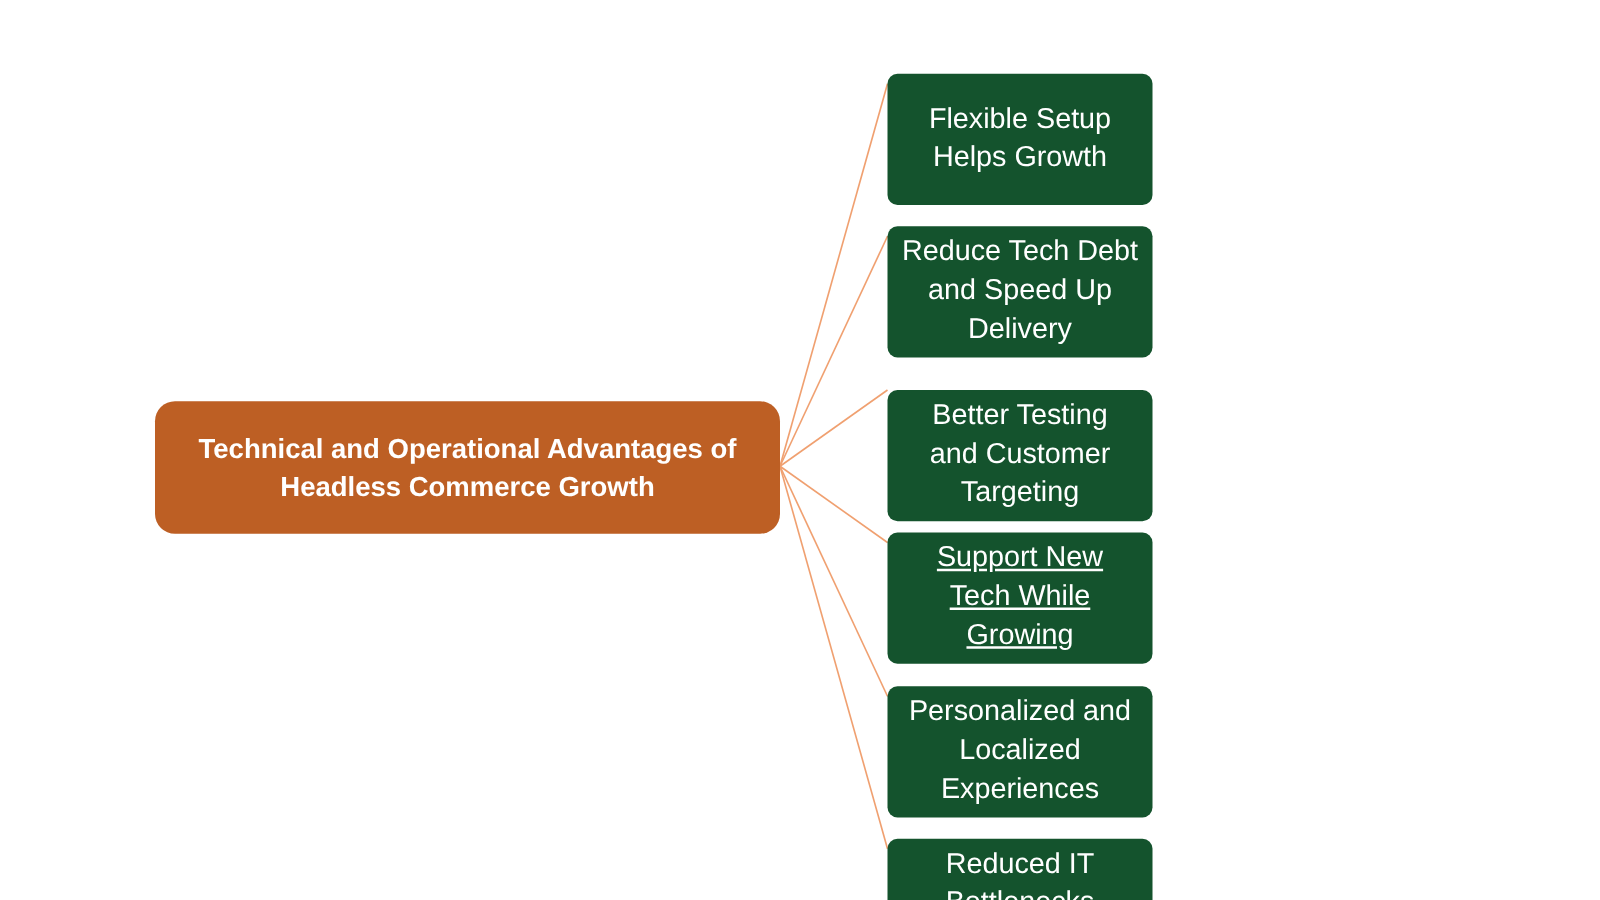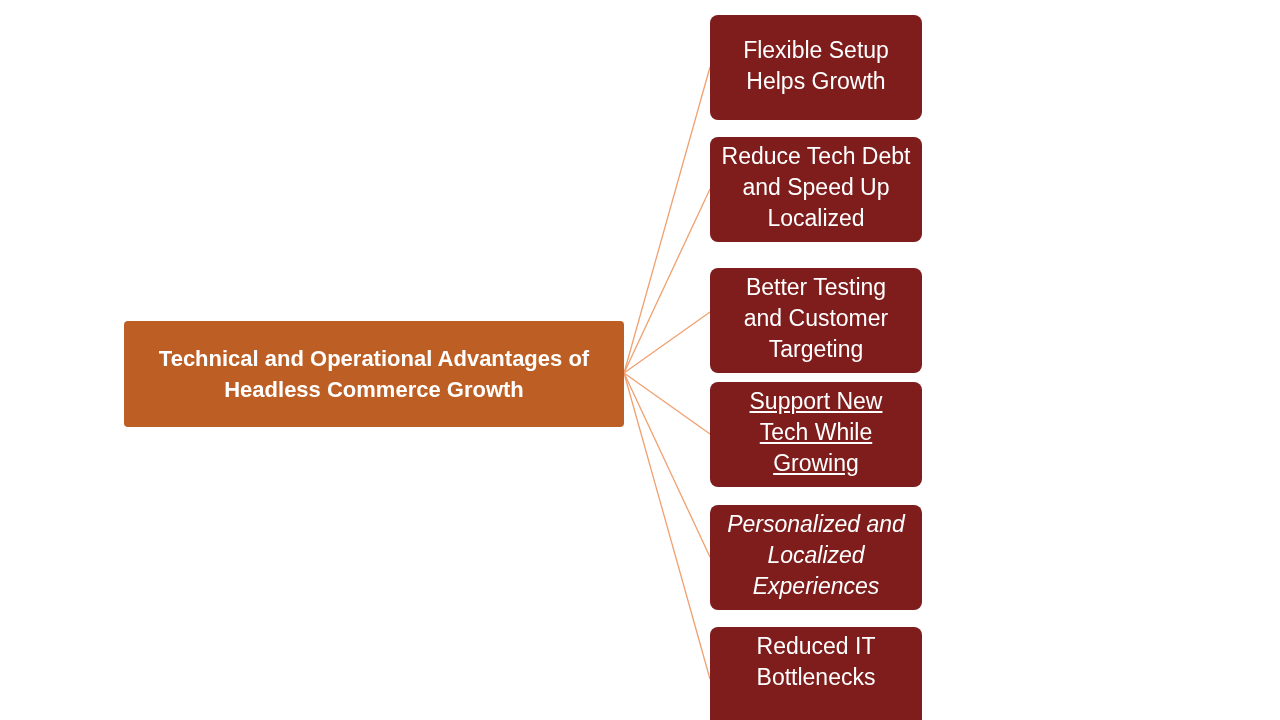--- a/index.html
+++ b/index.html
@@ -4,30 +4,31 @@
   <style>
     html, body { margin: 0; padding: 0; }
     body {
       width: 1280px; height: 720px; overflow: hidden;
       background: #ffffff; position: relative;
       font-family: "Liberation Sans", "DejaVu Sans", sans-serif;
     }
     #connectors { position: absolute; left: 0; top: 0; width: 1280px; height: 720px; }
     .root-node {
       position: absolute; left: 124px; top: 321px; width: 500px; height: 106px;
-      background: #bd5f24; border-radius: 4px; color: #fff;
+      background: #bd5f24; border-radius: 16px; color: #fff;
       display: flex; align-items: center; justify-content: center; text-align: center;
       font-weight: bold; font-size: 22px; line-height: 31px; box-sizing: border-box; padding: 0 8px;
     }
     .child-node {
       position: absolute; left: 710px; width: 212px; height: 105px;
-      background: #7f1d1d; border-radius: 8px; color: #fff;
+      background: #14532d; border-radius: 8px; color: #fff;
       display: flex; align-items: flex-start; justify-content: center; text-align: center;
       font-size: 23px; line-height: 31px; box-sizing: border-box; padding-top: 20px;
       white-space: pre-line;
+      margin-top: 44px;
     }
     .child-node.three { padding-top: 4px; }
   </style>
 </head>
 <body>
 
 <svg id="connectors" xmlns="http://www.w3.org/2000/svg">
   <g stroke="#f0a070" stroke-width="1.3" fill="none">
     <line x1="624" y1="373" x2="710" y2="67"></line>
     <line x1="624" y1="373" x2="710" y2="189"></line>
@@ -43,33 +44,33 @@
 Headless Commerce Growth</span>
 </div>
 
 <div class="child-node" style="top:15px;">
   <span>Flexible Setup
 Helps Growth</span>
 </div>
 <div class="child-node three" style="top:137px;">
   <span>Reduce Tech Debt
 and Speed Up
-Localized</span>
+Delivery</span>
 </div>
 <div class="child-node three" style="top:268px;">
   <span>Better Testing
 and Customer
 Targeting</span>
 </div>
 <div class="child-node three" style="top:382px;text-decoration:underline;">
   <span>Support New
 Tech While
 Growing</span>
 </div>
-<div class="child-node three" style="top:505px;font-style:italic;">
+<div class="child-node three" style="top:505px;">
   <span>Personalized and
 Localized
 Experiences</span>
 </div>
 <div class="child-node" style="top:627px; padding-top:4px;">
   <span>Reduced IT
 Bottlenecks</span>
 </div>
 
 </body></html>

